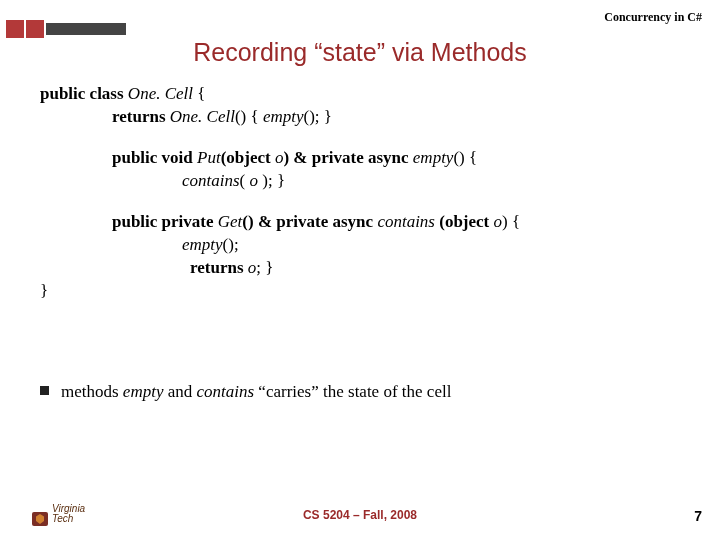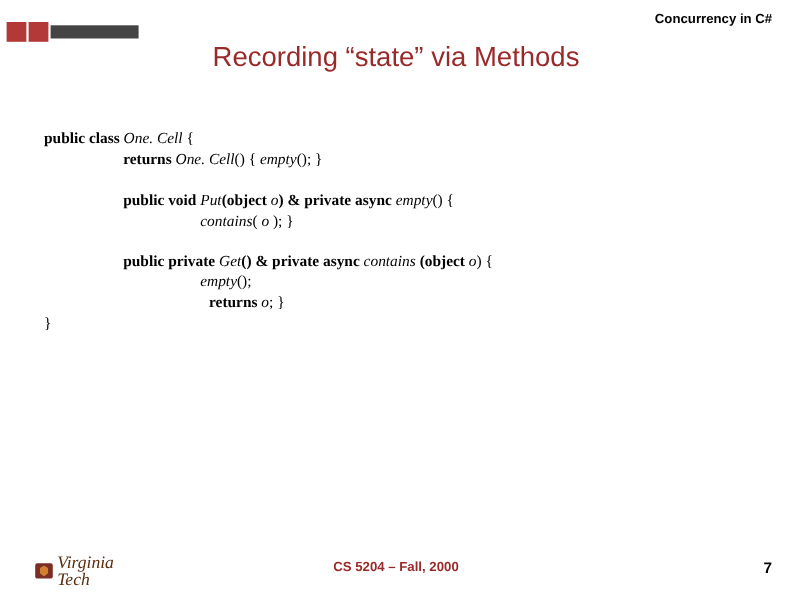--- a/index.html
+++ b/index.html
@@ -19,42 +19,42 @@
     height: 22px;
     display: flex;
   }
   .top-deco .sq1 { width: 18px; height: 18px; background: #b33939; margin-top: 2px; margin-left: 6px; }
   .top-deco .sq2 { width: 18px; height: 18px; background: #b33939; margin-top: 2px; margin-left: 2px; }
   .top-deco .bar { width: 80px; height: 12px; background: #444; margin-top: 5px; margin-left: 2px; }
   .header-label {
     position: absolute;
     top: 10px;
     right: 18px;
-    font-family: Liberation Sans, sans-serif;
+    font-family: Liberation Serif, serif;
     font-weight: bold;
     font-size: 12px;
     color: #000;
   }
   .slide-title {
     position: absolute;
     top: 38px;
     left: 0;
     width: 720px;
     text-align: center;
     font-family: Arial, Helvetica, sans-serif;
     font-weight: normal;
     font-size: 25px;
     color: #9a2a2a;
   }
   .code-block {
     position: absolute;
-    top: 118px;
+    top: 83px;
     left: 40px;
     width: 640px;
-    font-size: 14px;
+    font-size: 17px;
     line-height: 1.35;
     color: #000;
   }
   .code-block .ind1 { padding-left: 72px; }
   .code-block .ind2 { padding-left: 142px; }
   .code-block .ind3 { padding-left: 150px; }
   .bold { font-weight: bold; }
   .ital { font-style: italic; }
   .bullets {
     position: absolute;
@@ -93,23 +93,23 @@
     color: #000;
   }
   .logo {
     position: absolute;
     bottom: 10px;
     left: 30px;
     width: 60px;
     height: 30px;
   }
   .logo .vt {
-    font-family: Liberation Serif, serif;
+    font-family: Liberation Sans, sans-serif;
     font-style: italic;
-    font-size: 16px;
+    font-size: 10px;
     color: #5a2e10;
     line-height: 1.0;
   }
   .logo .vt-box {
     position: absolute;
     left: 2px;
     top: 12px;
     width: 16px;
     height: 14px;
     background: #7b2e25;
@@ -164,25 +164,31 @@
   <div class="ind2">
     <span class="ital">empty</span><span>();</span>
   </div>
   <div class="ind3">
     <span class="bold">returns </span><span class="ital">o</span><span>; }</span>
   </div>
   <div>}</div>
 </div>
 
 <div class="bullets">
+  <div class="row">
+    <div class="sq"></div>
+    <div>
+      <span>methods </span><span class="ital">empty</span><span> and </span><span class="ital">contains</span><span> “carries” the state of the cell</span>
+    </div>
+  </div>
 </div>
 
 <div class="logo">
   <div class="vt-box"></div>
   <div class="sh"></div>
   <div class="txt">
     <div class="vt">Virginia</div>
     <div class="vt">Tech</div>
   </div>
 </div>
 
-<div class="footer-label">CS 5204 – Fall, 2000</div>
+<div class="footer-label">CS 5204 – Fall, 2008</div>
 <div class="page-num">7</div>
 
 </body></html>

